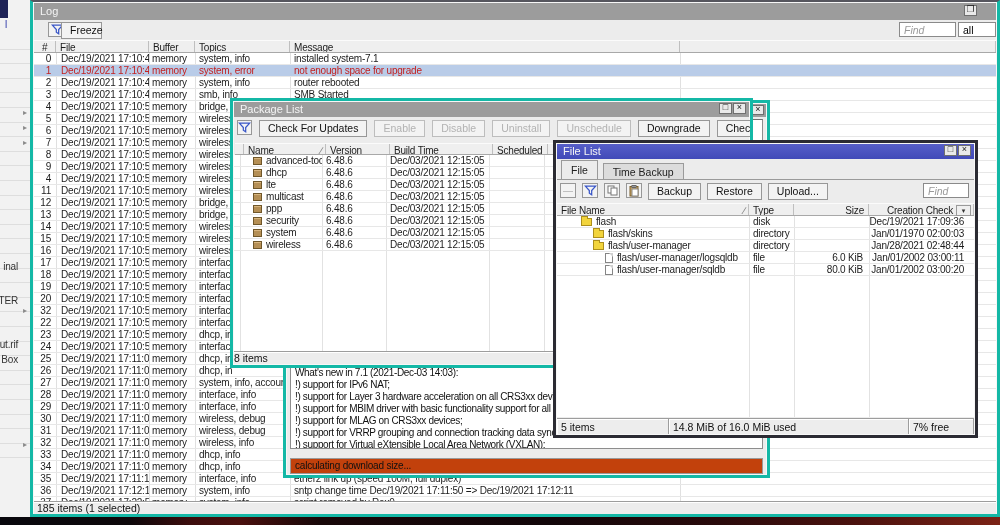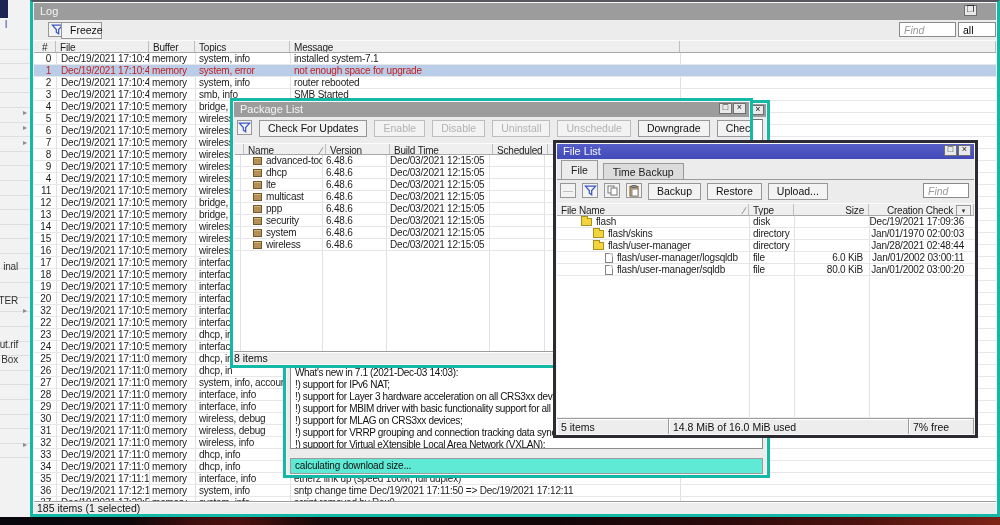--- a/index.html
+++ b/index.html
@@ -65,21 +65,21 @@
   .trow.selected { background:#b9cce8; color:#c22121; }
   #log-status { left:1px; right:1px; bottom:0; height:13px; padding-left:3px; }
 
   
   #updwin { left:283px; top:100px; width:487px; height:378px; z-index:2; }
   #updwin .titlebar { height:13px; line-height:13px; font-size:10px; }
   #upd-close { right:3px; top:2px; width:12px; height:10px; line-height:8px; }
   #upd-text { position:absolute; left:4px; right:4px; top:16px; bottom:26px; background:#fff;
     border:1px solid #8d8d8d; border-top-color:#6f6f6f; overflow:hidden; }
   #upd-lines { position:absolute; left:4px; top:247px; line-height:12px; font-size:10px; letter-spacing:-0.35px; color:#111; white-space:nowrap; }
-  #upd-status { position:absolute; left:4px; right:4px; top:355px; height:16px; background:#5eead4; border:1px solid #9a9a9a;
+  #upd-status { position:absolute; left:4px; right:4px; top:355px; height:16px; background:#c2410c; border:1px solid #9a9a9a;
     font-size:10px; line-height:14px; padding-left:4px; letter-spacing:-0.2px; color:#111; }
 
   
   #pkgwin { left:230px; top:98px; width:523px; height:270px; z-index:3; }
   #pkg-max { right:18px; } #pkg-close { right:4px; }
   #pkg-toolbar { position:absolute; left:1px; right:1px; top:17px; height:21px; padding:2px 3px; display:flex; gap:7px; align-items:flex-start; }
   #pkg-toolbar .btn { flex:none; }
   #pkg-hdr { left:2px; right:1px; top:42px; height:12px; }
   .pc0{width:6px;} .pc1{width:82px; padding-left:9px;} .pc2{width:64px; padding-left:4px;}
   .pc3{width:103px; padding-left:4px;} .pc4{width:55px; padding-left:5px;} .pc5{flex:1;}

